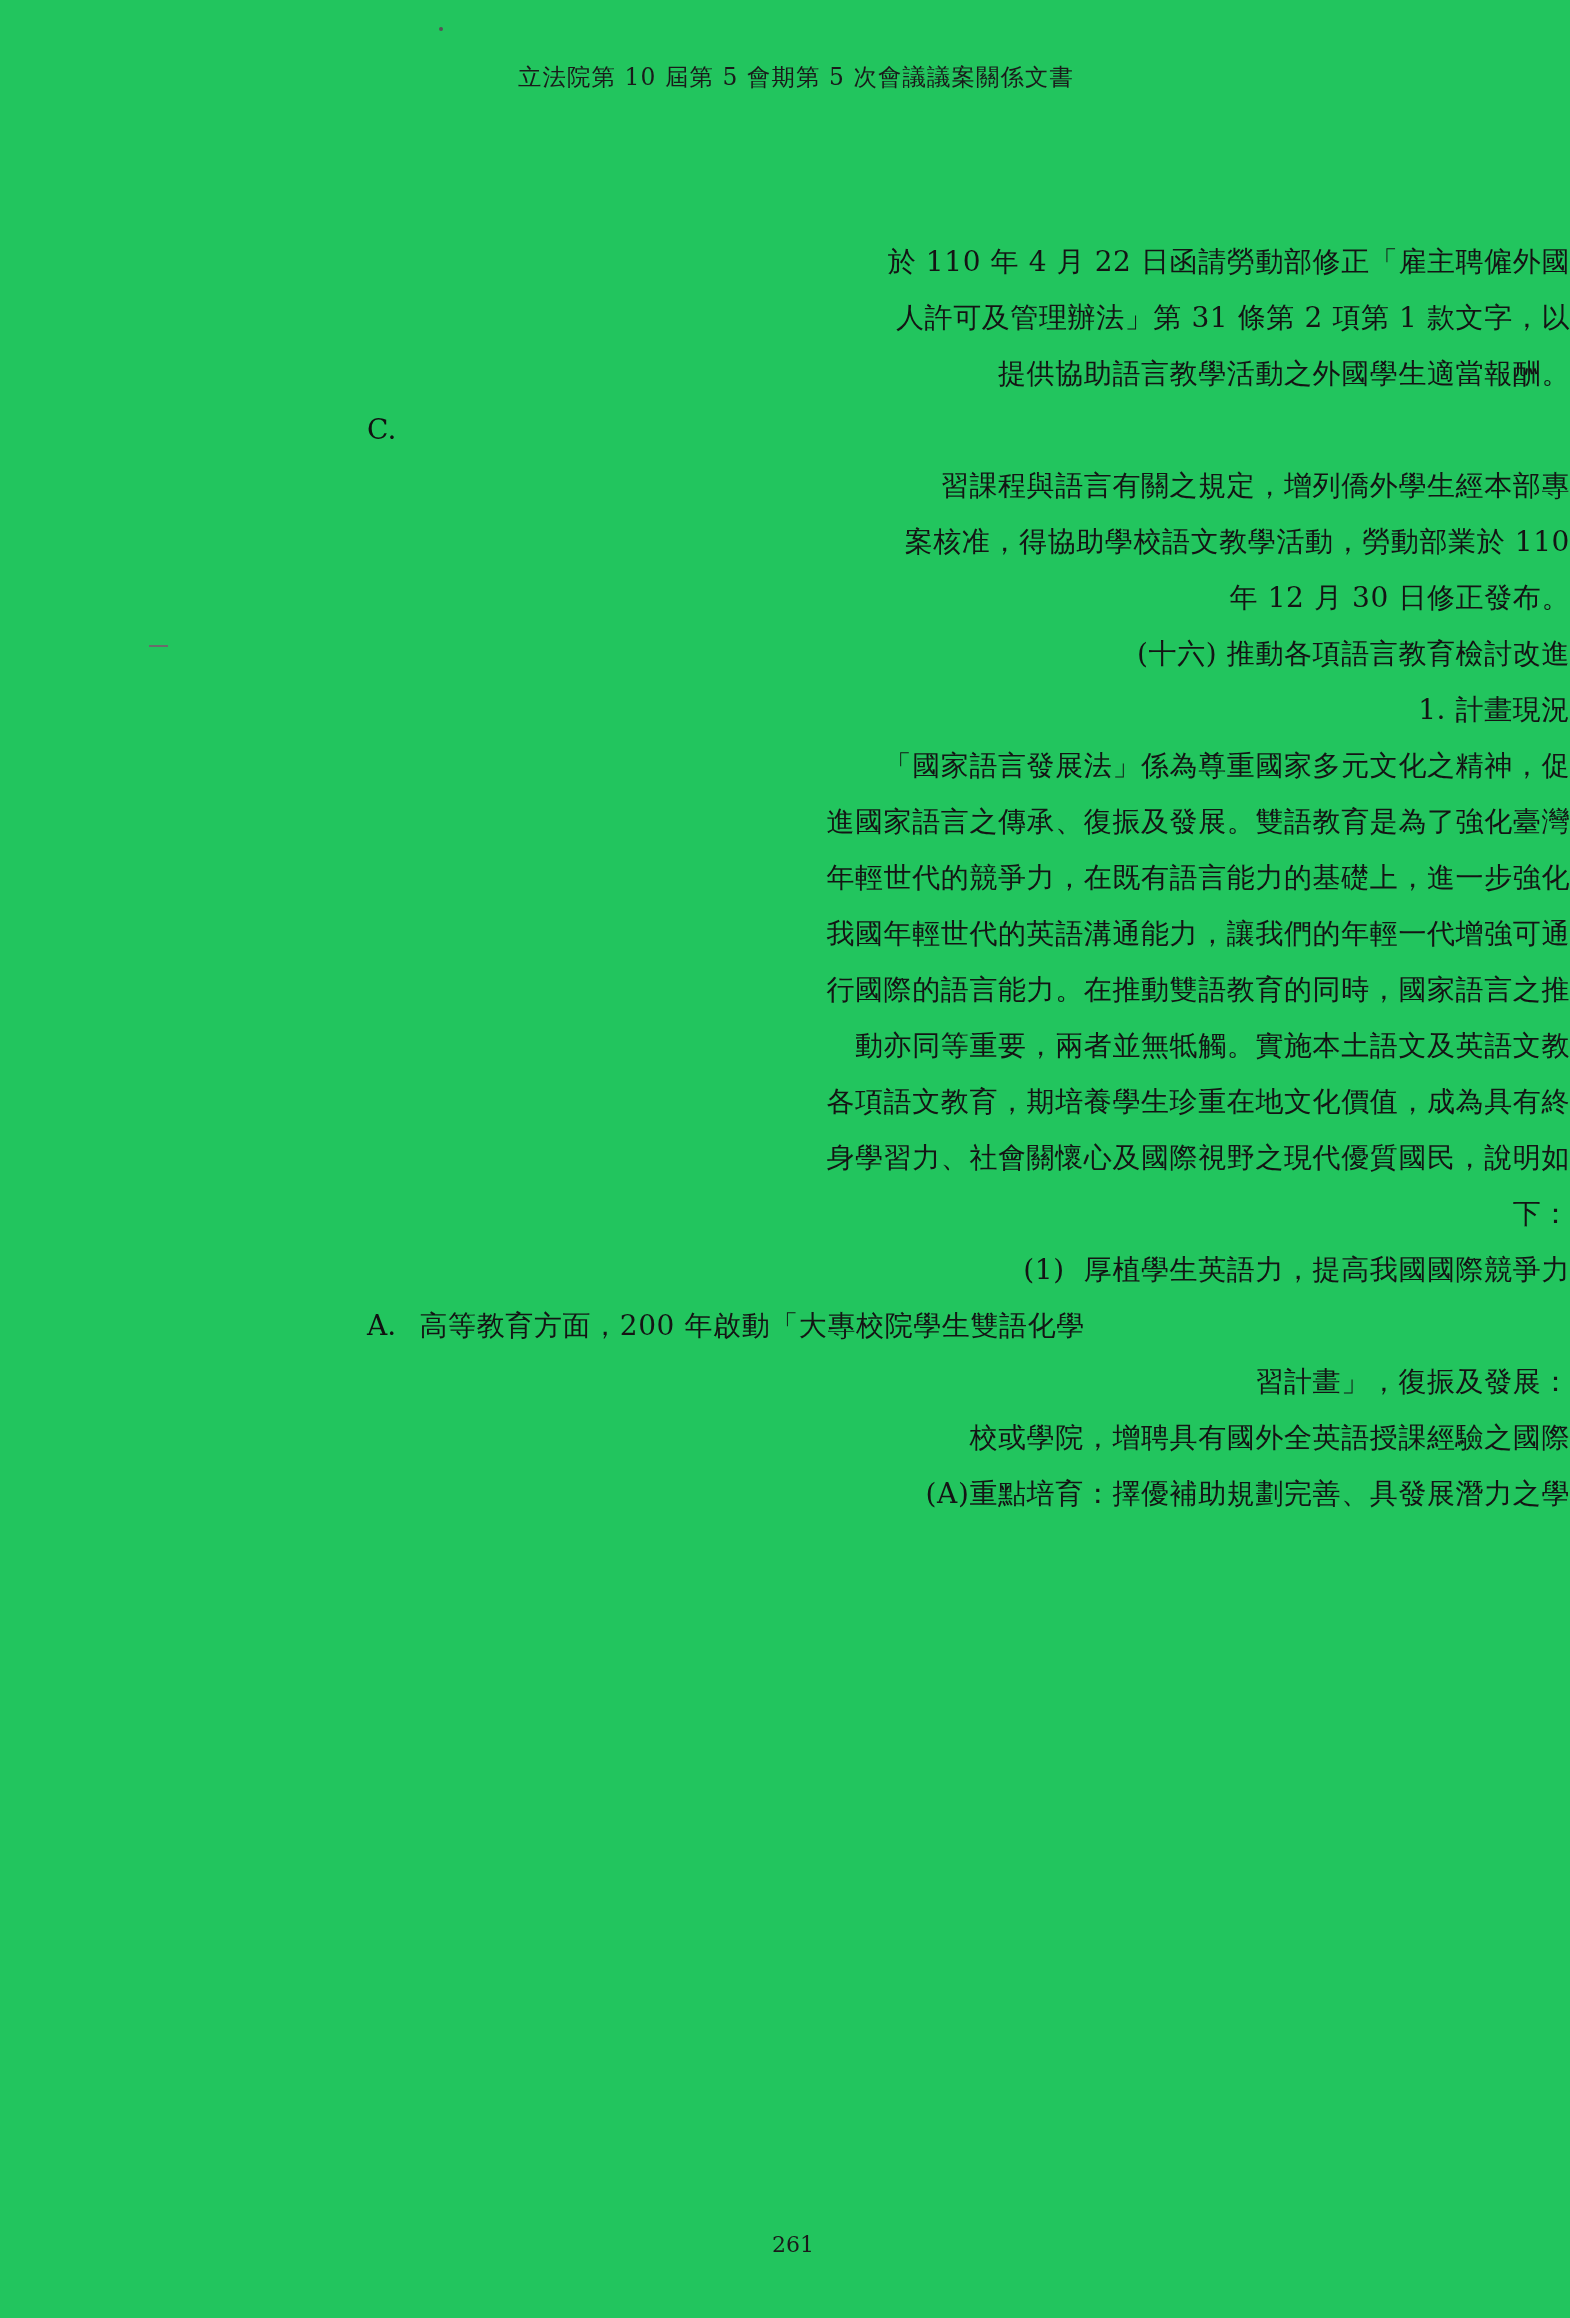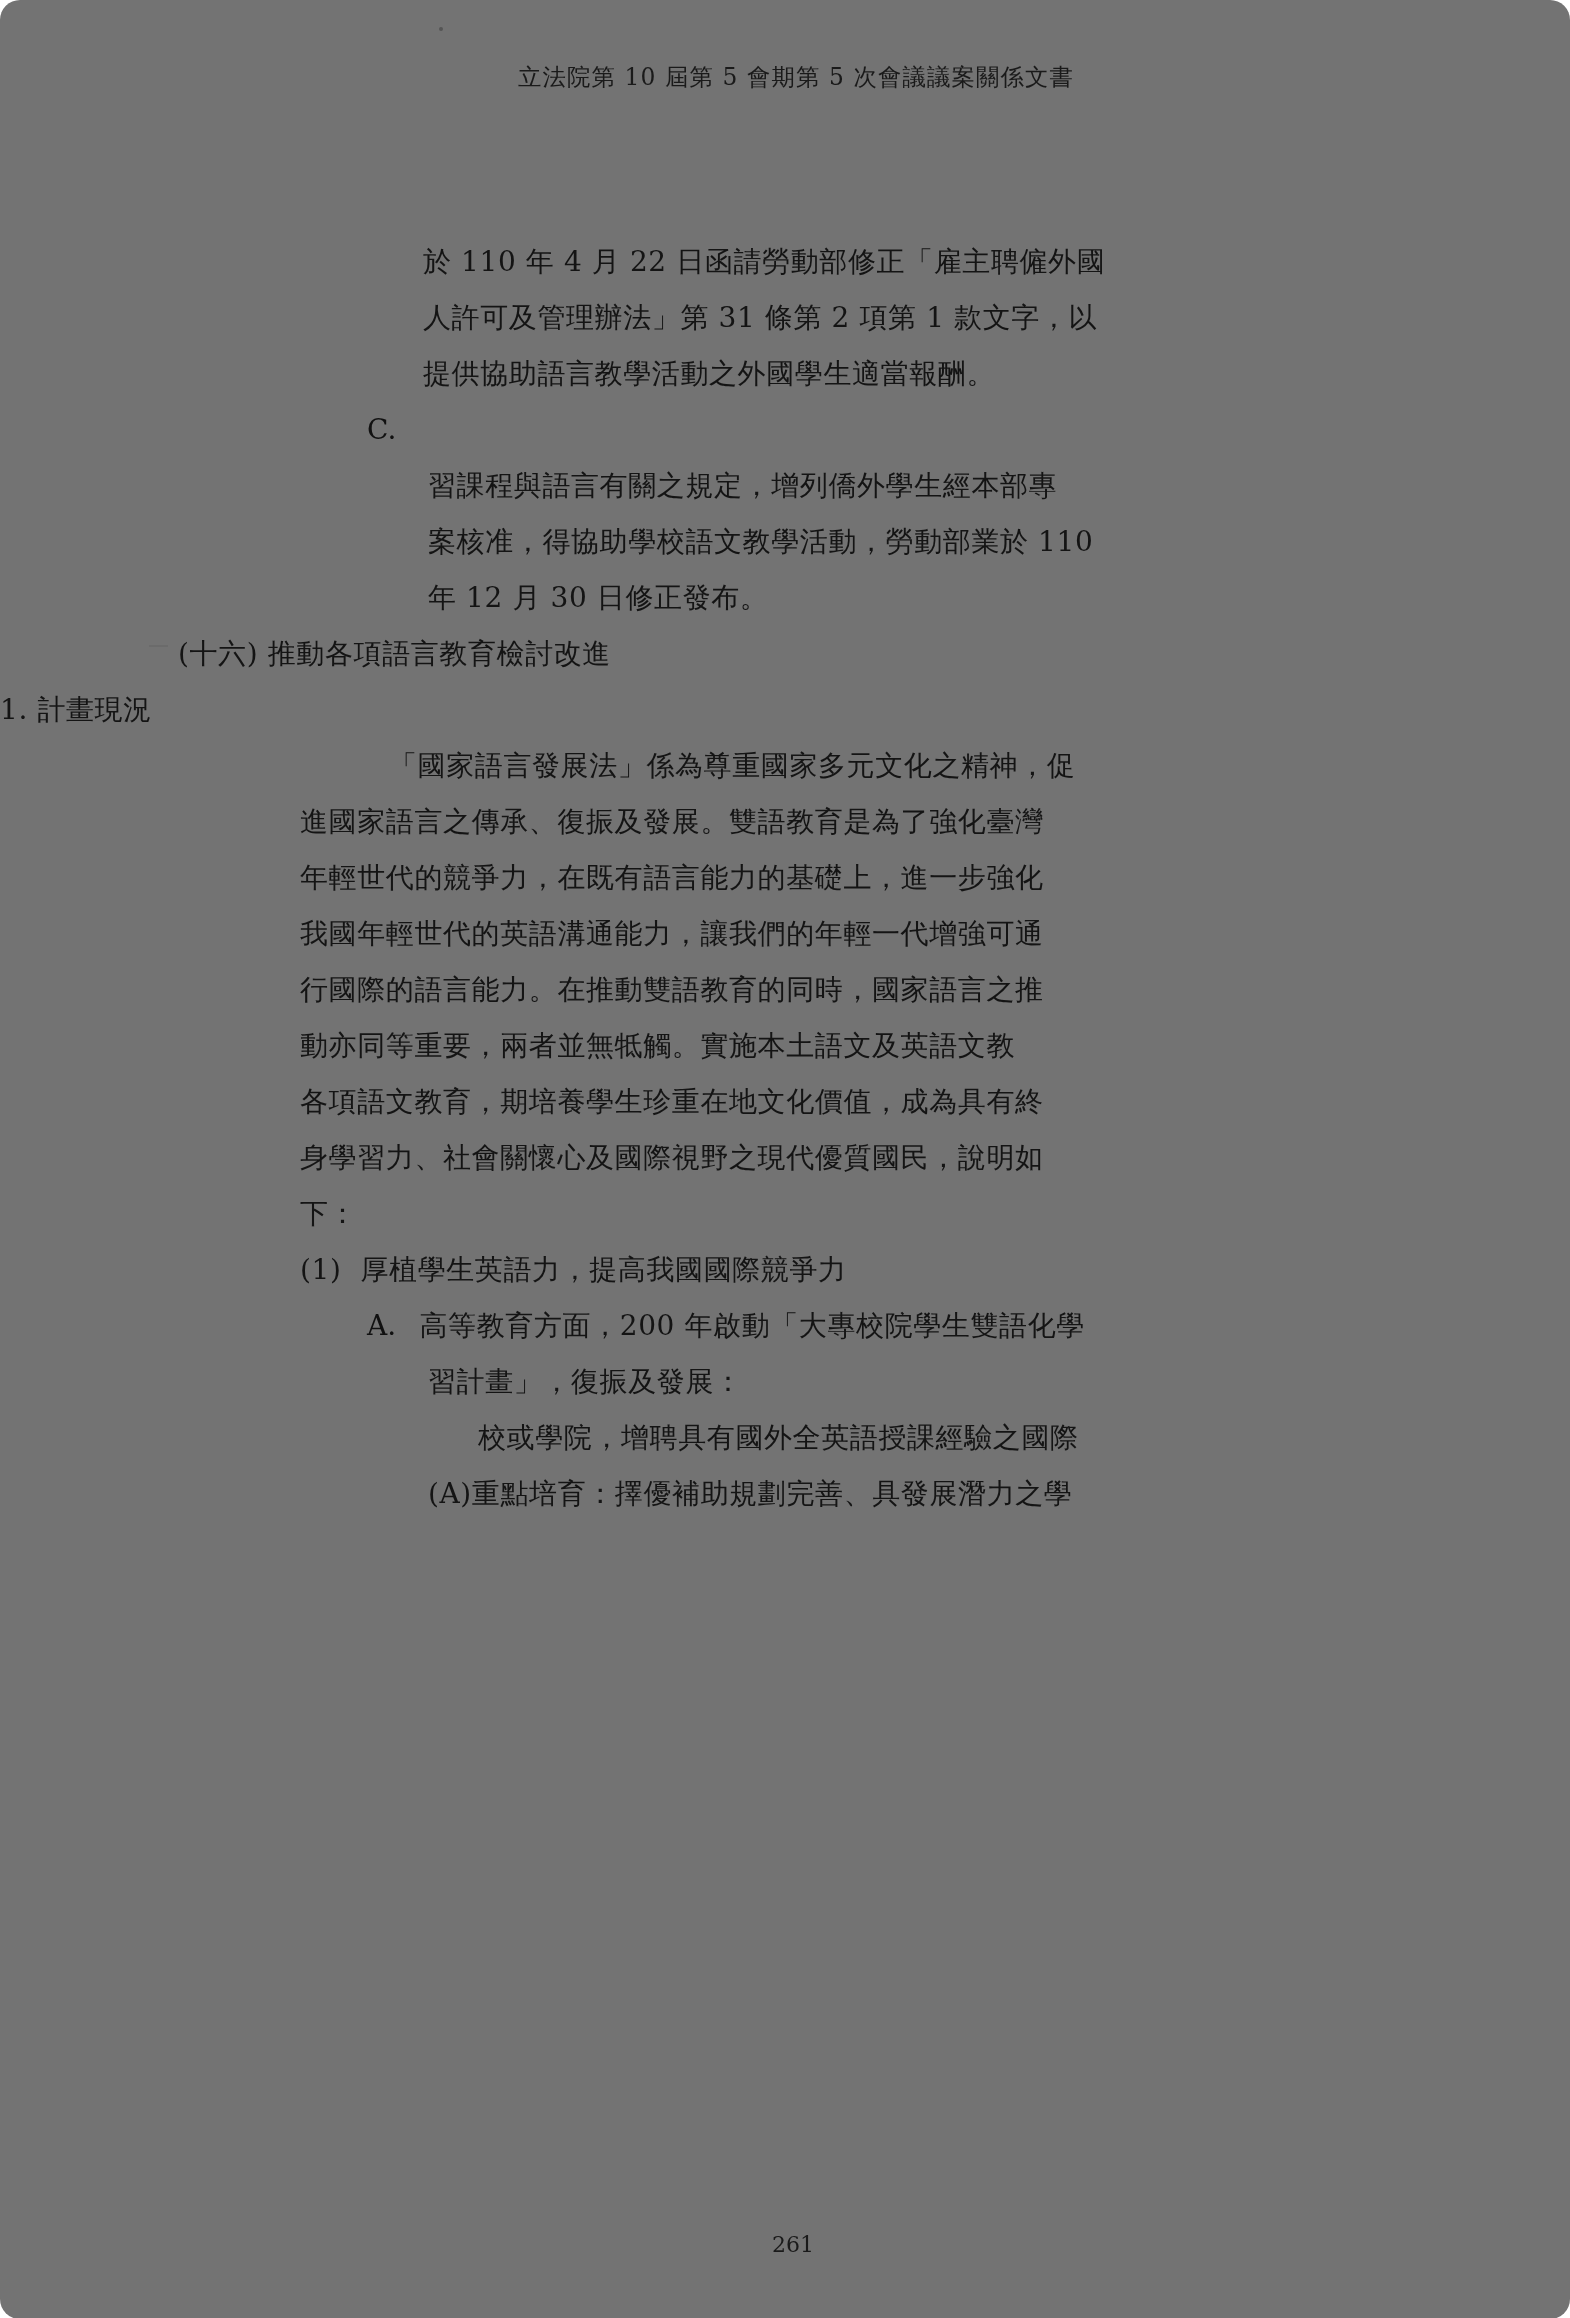--- a/index.html
+++ b/index.html
@@ -4,25 +4,24 @@
 <style>
   html, body {
     margin: 0;
     padding: 0;
     background: #ffffff;
   }
   .page {
     position: relative;
     width: 1570px;
     height: 2319px;
-    background: #737373;
+    background: #22c55e;
     font-family: "DejaVu Serif", "Liberation Serif", serif;
     color: #111111;
     overflow: hidden;
-    border-radius: 20px;
   }
   .header {
     position: absolute;
     top: 61px;
     left: 0;
     width: 1570px;
     text-align: center;
     font-size: 23.4px;
     letter-spacing: 1.1px;
     color: #1a1a1a;
@@ -56,20 +55,21 @@
   }
   .blk {
     position: relative;
   }
   .line {
     font-size: 28px;
     line-height: 56px;
     letter-spacing: 0.6px;
     white-space: pre;
     color: #141414;
+    text-align: right;
   }
   
   .ind-760 { padding-left: 423px; }
   .ind-660 { padding-left: 367px; }
   .ind-770 { padding-left: 428px; }
   .ind-320 { padding-left: 178px; }
   .ind-440 { }
   .ind-540 { padding-left: 300px; }
   .ind-700 { padding-left: 389px; }
   .marker-row {

